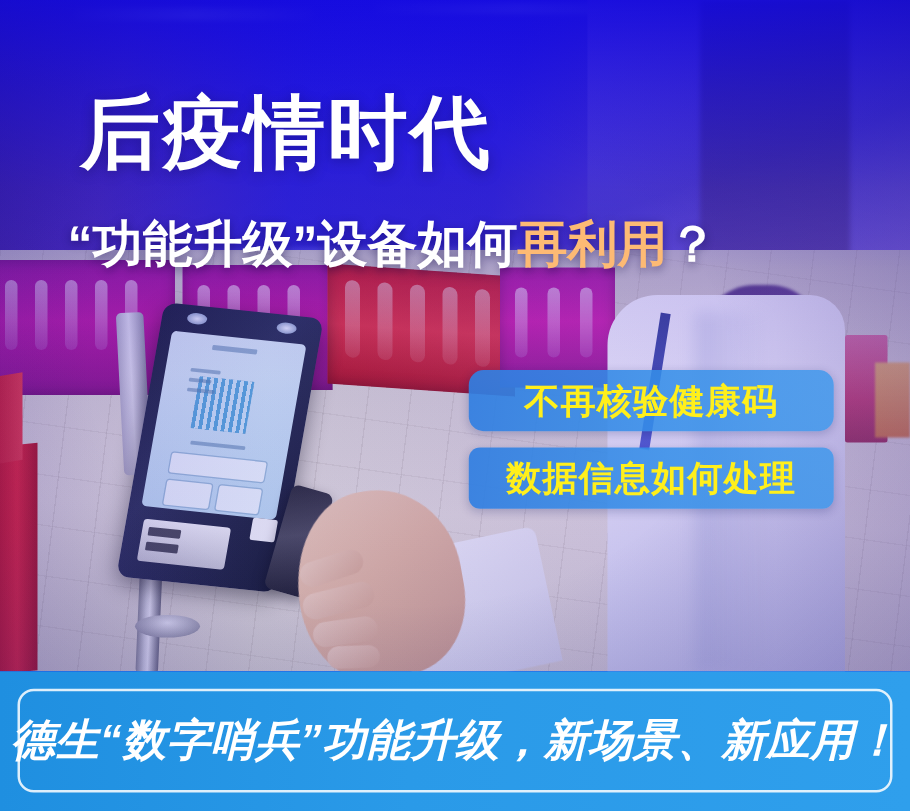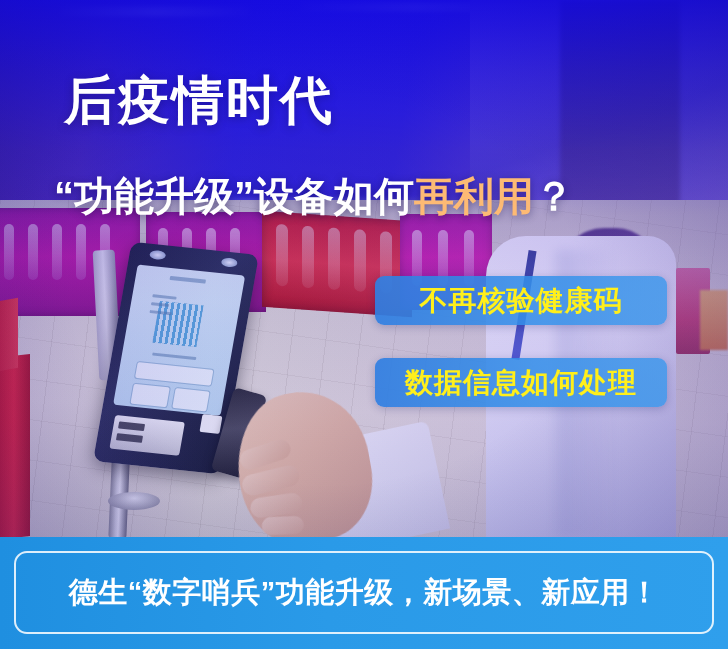--- a/index.html
+++ b/index.html
@@ -286,21 +286,21 @@
     position:absolute; inset:0;
     background: radial-gradient(ellipse at 45% 55%, rgba(0,0,0,0) 45%, rgba(20,10,90,.26) 100%);
     pointer-events:none;
   }
 
   
   .headline {
     position: absolute;
     left: 64px;
     top: 74px;
-    font-size: 52px;
+    font-size: 64px;
     line-height: 1;
     font-weight: 700;
     color: #ffffff;
     letter-spacing: 2px;
     text-shadow: 0 2px 10px rgba(0,0,0,.25);
     white-space: nowrap;
   }
   .subline {
     position: absolute;
     left: 54px;
@@ -330,21 +330,21 @@
     justify-content: center;
   }
   .pill-label {
     color: #ffef1b;
     font-size: 28px;
     font-weight: 700;
     letter-spacing: 1px;
     line-height: 1;
     white-space: nowrap;
   }
-  #pill0 { top: 276px; }
+  #pill0 { top: 296px; border-radius: 12px; }
   #pill1 { top: 358px; }
   #pill2 { top: 424px; }
 
   
   .bottom-band {
     position: absolute;
     left: 0;
     top: 537px;
     width: 728px;
     height: 112px;
@@ -358,24 +358,25 @@
     height: 83px;
     border: 2px solid rgba(255,255,255,.85);
     border-radius: 13px;
     display: flex;
     align-items: center;
     justify-content: center;
     box-sizing: border-box;
   }
   .bottom-text {
     color: #ffffff;
-    font-size: 29px;
+    font-size: 35px;
     font-weight: 700;
     letter-spacing: .5px;
     white-space: nowrap;
+    font-style: italic;
   }
 </style>
 </head>
 <body>
 
 <div id="poster">
 
   <div class="photo-wrap">
 
     <div class="scene-wall"></div>

